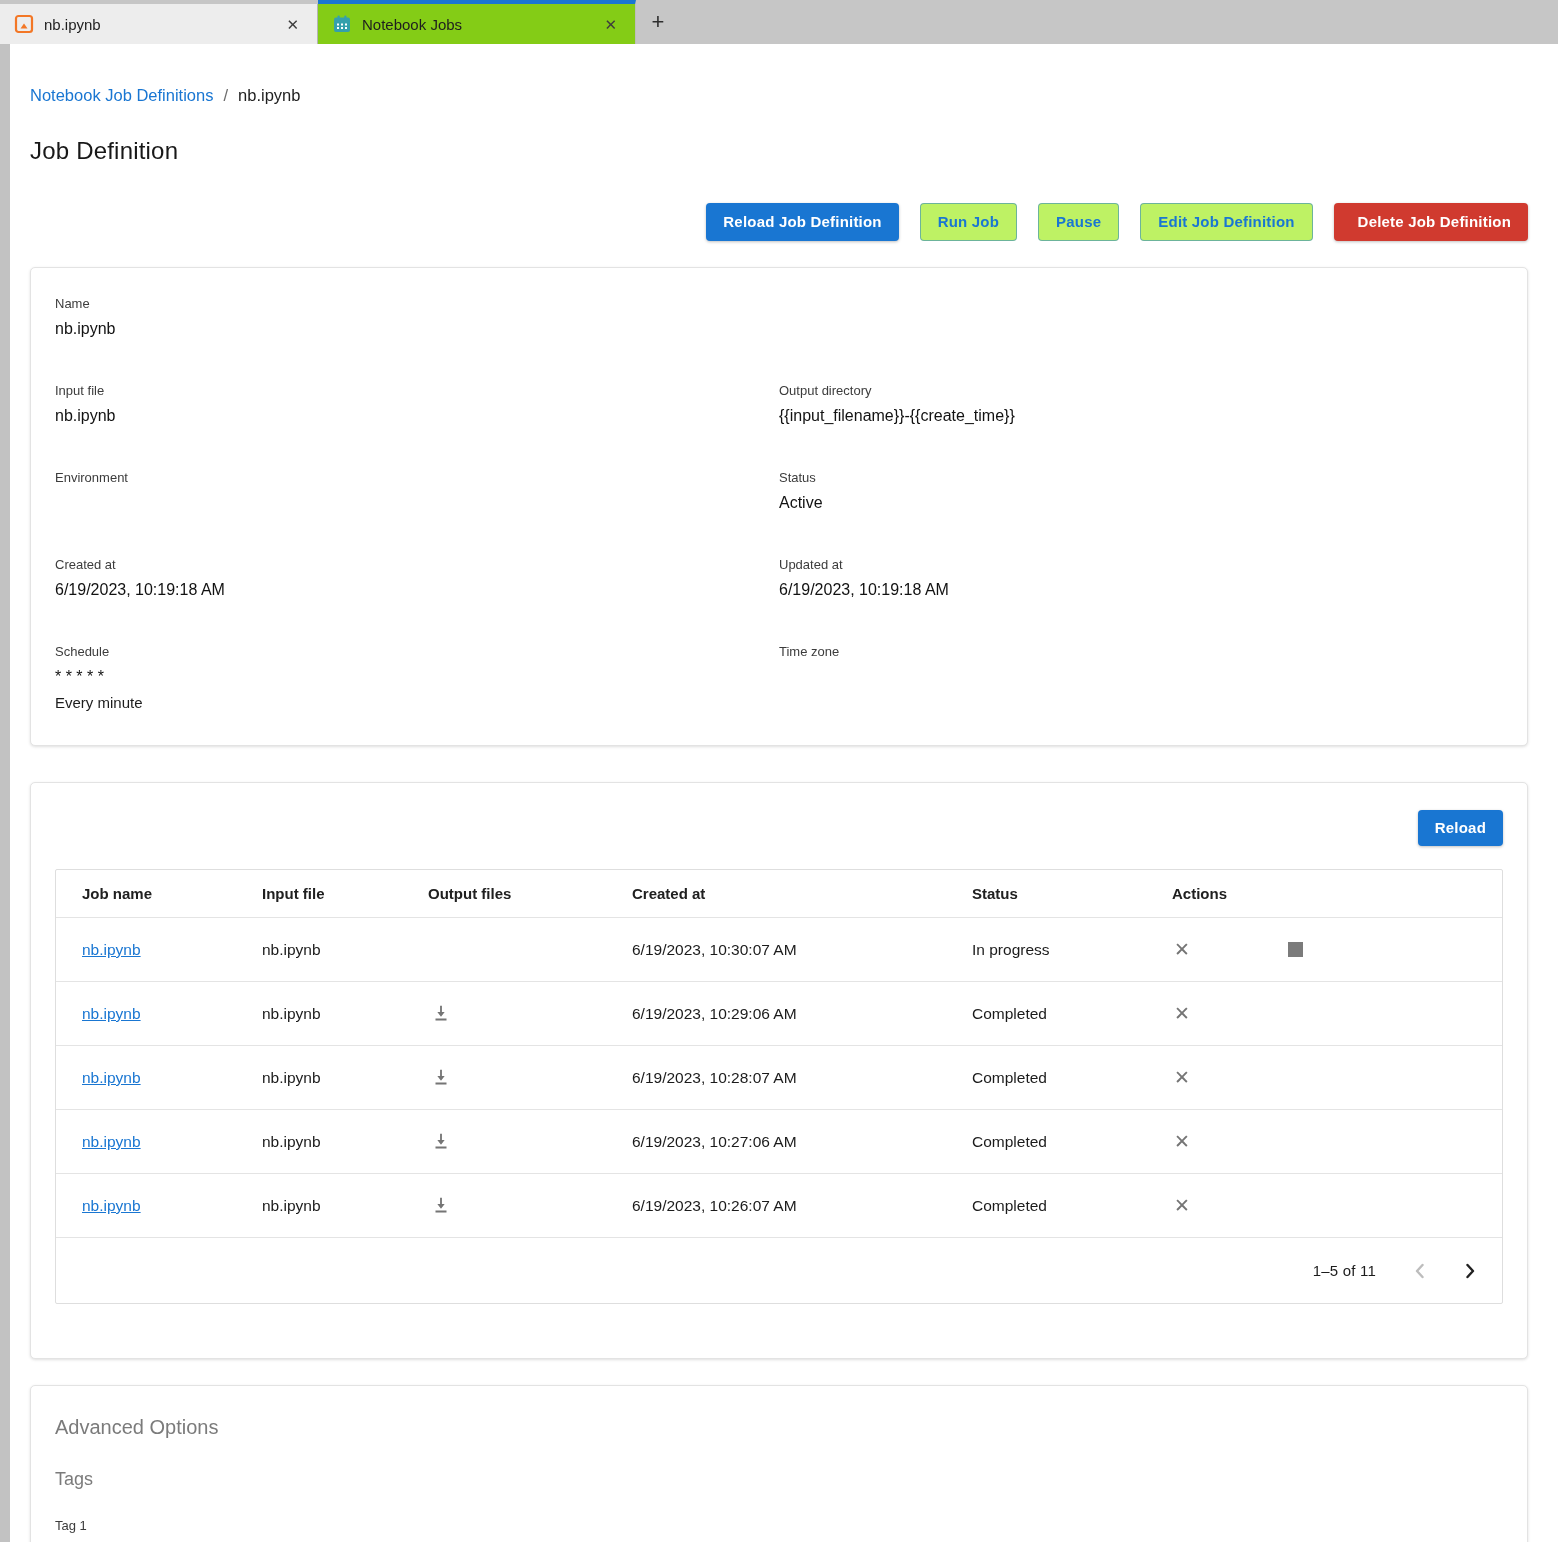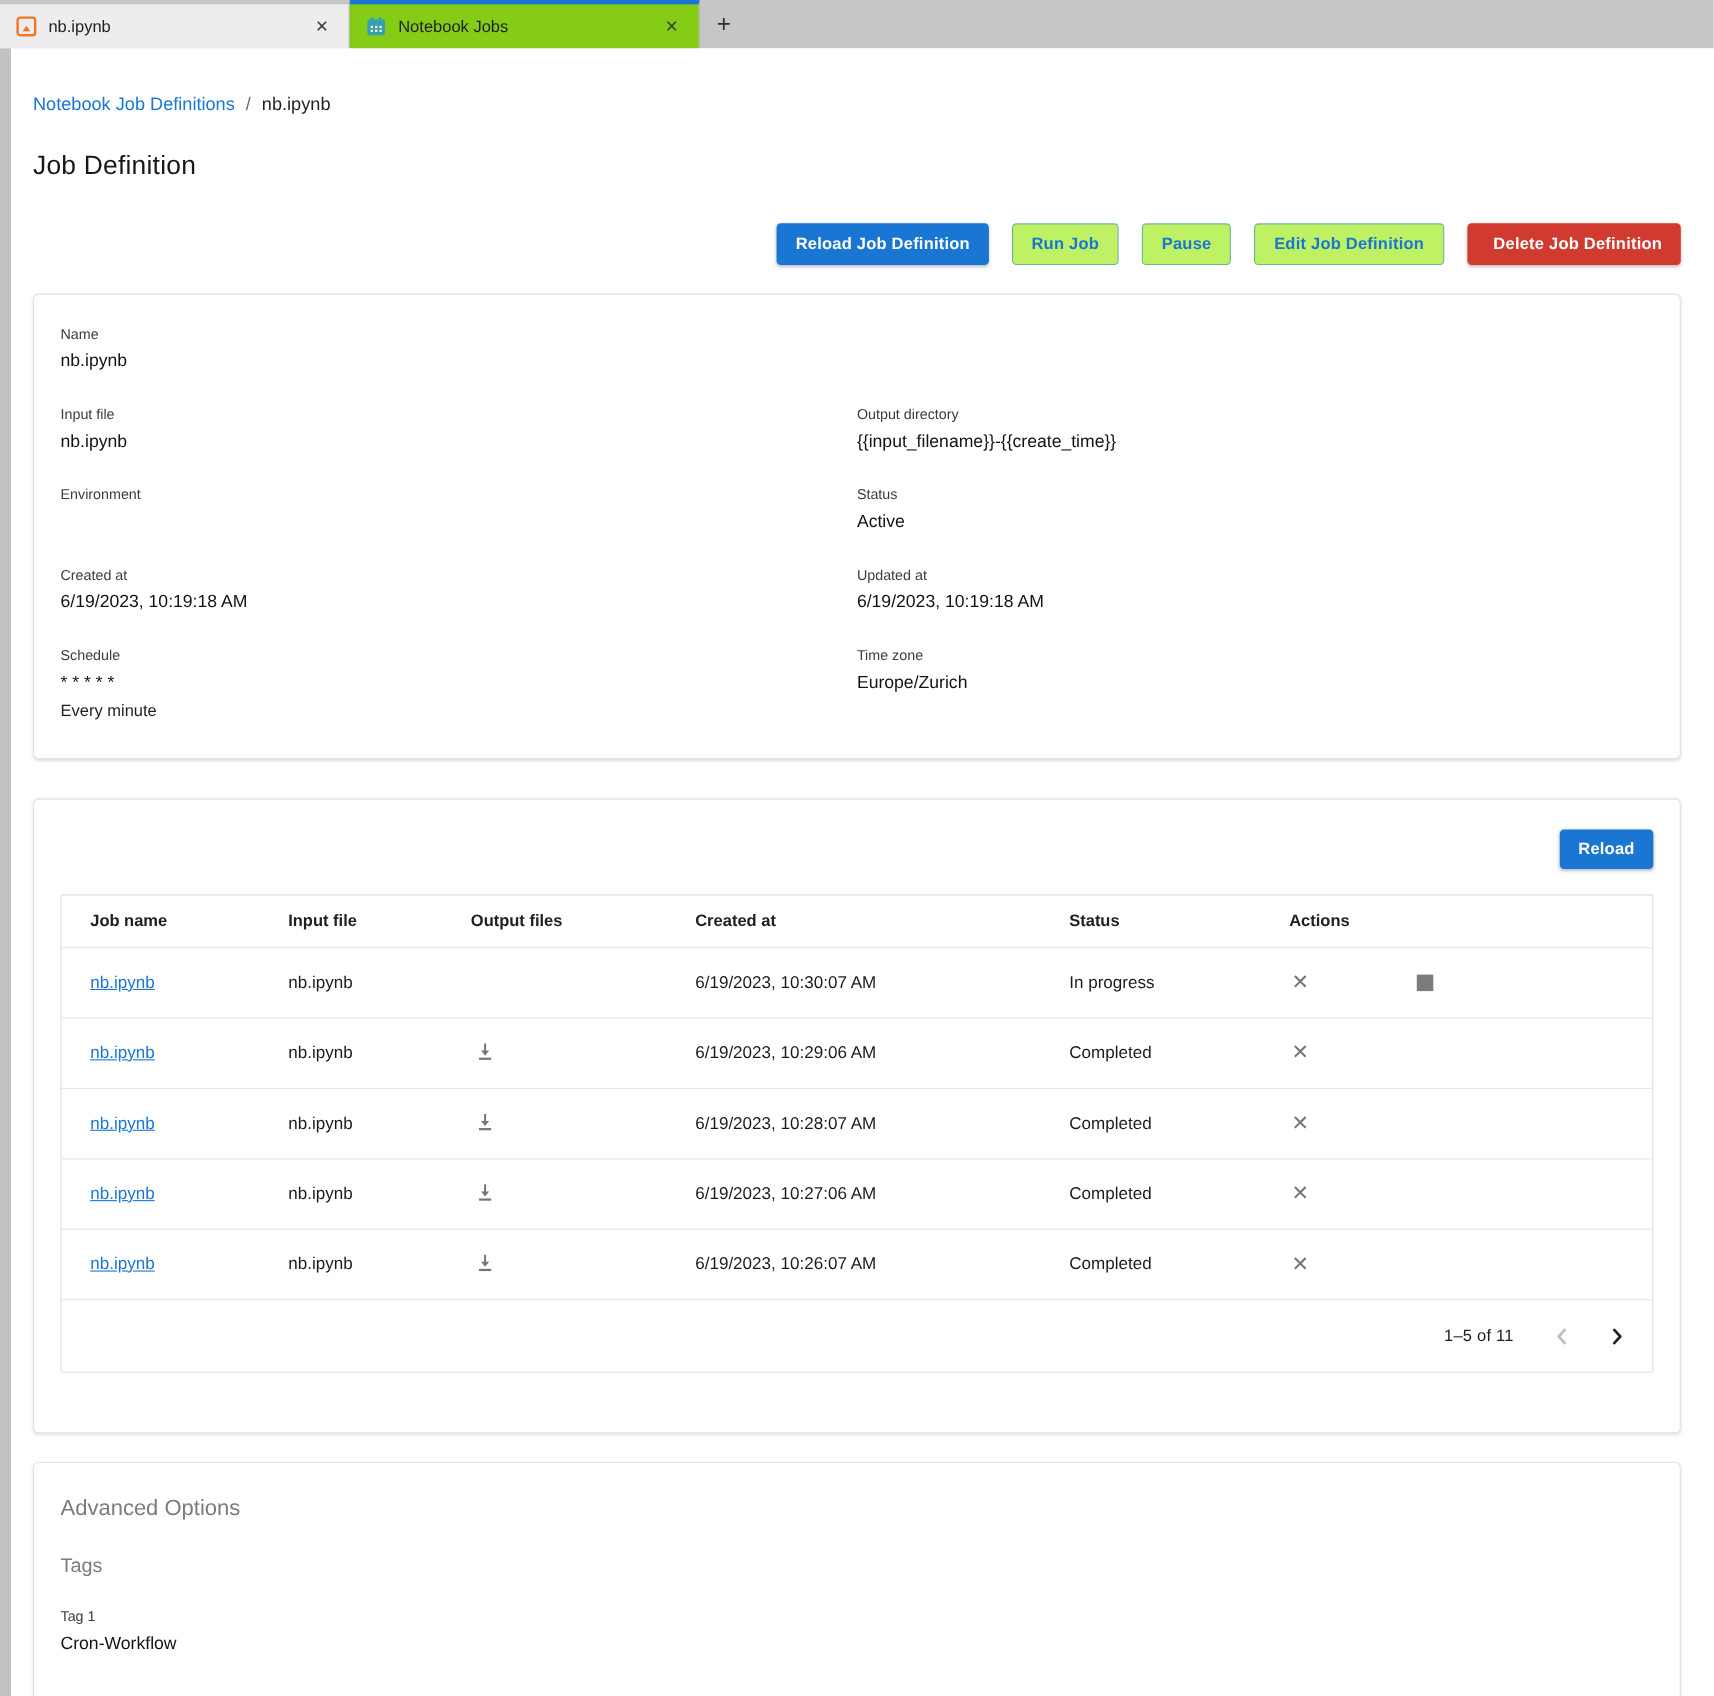--- a/index.html
+++ b/index.html
@@ -48,21 +48,21 @@
   .btn-outlined { background:#bef264; color:#1976d2;
     border:1px solid rgba(25,118,210,0.5); }
   .btn-danger { background:#d03a2f; color:#fff; border:none;
     box-shadow:0 1px 3px rgba(0,0,0,0.25);padding-left:24px; }
 
   .card { border:1px solid #e3e3e3; border-radius:5px; background:#fff;
     box-shadow:0 1px 3px rgba(0,0,0,0.13); }
 
   
   .card-details { margin-top:26px; padding:27px 24px 30px; }
-  .details-grid { display:grid; grid-template-columns:1fr 1fr; row-gap:27px; }
+  .details-grid { display:grid; grid-template-columns:1fr 1fr; row-gap:41px; }
   .field-label { font-size:13px; color:#3c3c3c; line-height:18px; margin-bottom:4px; }
   .field-value { font-size:16px; color:#121212; line-height:24px; }
   .field-extra { font-size:15px; color:#1d1d1d; line-height:24px; margin-top:2px; }
 
   
   .card-jobs { margin-top:36px; padding:27px 24px 54px; }
   .reload-row { display:flex; justify-content:flex-end; }
   .jobtable { margin-top:23px; border:1px solid #dedede; border-radius:2px; }
   .jrow { display:flex; align-items:center; height:64px; padding-left:26px;
     border-top:1px solid #e4e4e4; font-size:15.5px; color:#1b1b1b; }
@@ -184,21 +184,20 @@
           <div class="field-value">6/19/2023, 10:19:18 AM</div>
         </div>
 
         <div class="field">
           <div class="field-label">Schedule</div>
           <div class="field-value">* * * * *</div>
           <div class="field-extra">Every minute</div>
         </div>
         <div class="field">
           <div class="field-label">Time zone</div>
-          <div class="field-value">Europe/Zurich</div>
         </div>
       </div>
     </div>
 
     <div class="card card-jobs">
       <div class="reload-row">
         <button class="btn btn-primary">Reload</button>
       </div>
 
       <div class="jobtable">

